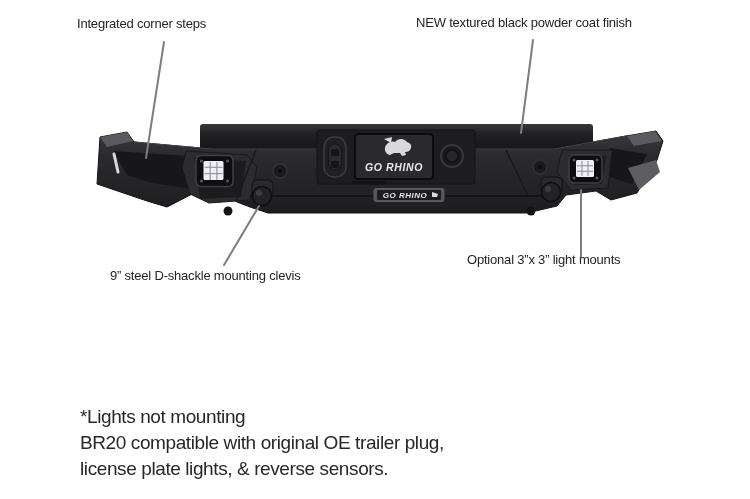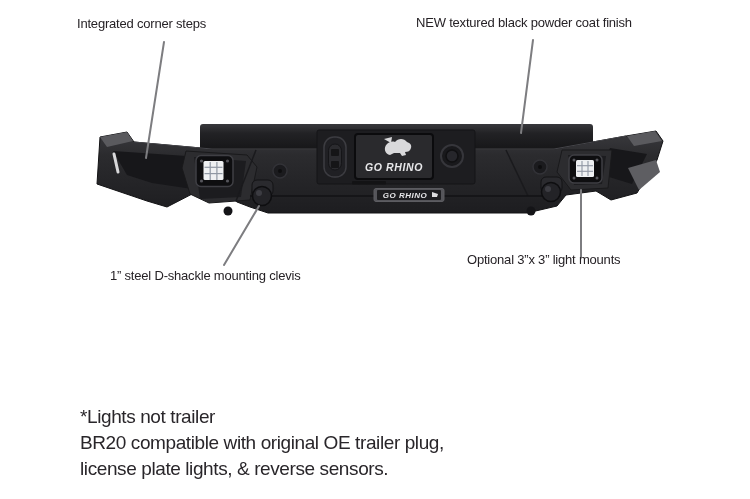--- a/index.html
+++ b/index.html
@@ -149,22 +149,22 @@
     <g stroke="#7d7d80" stroke-width="2" stroke-linecap="round">
       <line x1="164" y1="42" x2="146" y2="158"></line>
       <line x1="533" y1="40" x2="521" y2="133"></line>
       <line x1="259" y1="206" x2="224" y2="265"></line>
       <line x1="581" y1="190" x2="581" y2="257"></line>
     </g>
   </svg>
 
   <div class="callout c1">Integrated corner steps</div>
   <div class="callout c2">NEW textured black powder coat finish</div>
-  <div class="callout c3">1” steel D-shackle mounting clevis</div>
+  <div class="callout c3">9” steel D-shackle mounting clevis</div>
   <div class="callout c4">Optional 3”x 3” light mounts</div>
 
   <div class="footnotes">
-    <p>*Lights not trailer</p>
+    <p>*Lights not mounting</p>
     <p>BR20 compatible with original OE trailer plug,</p>
     <p>license plate lights, &amp; reverse sensors.</p>
   </div>
 
 </div>
 
 </body></html>

